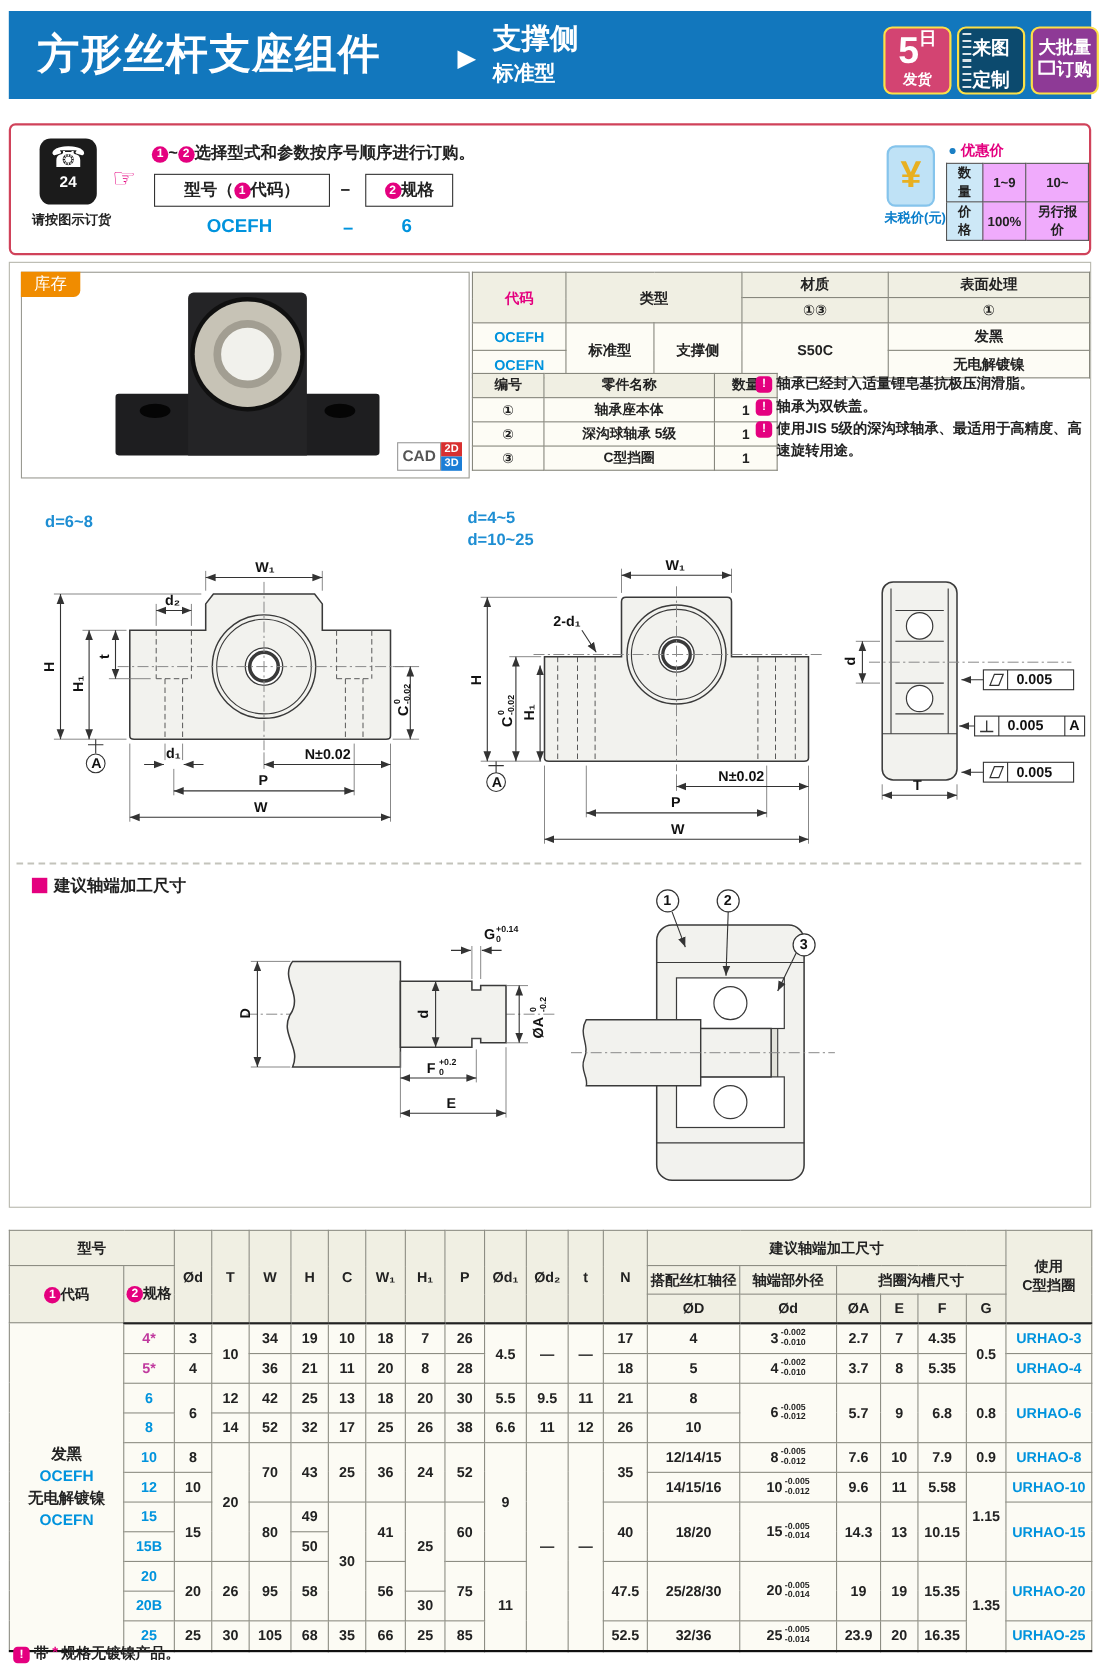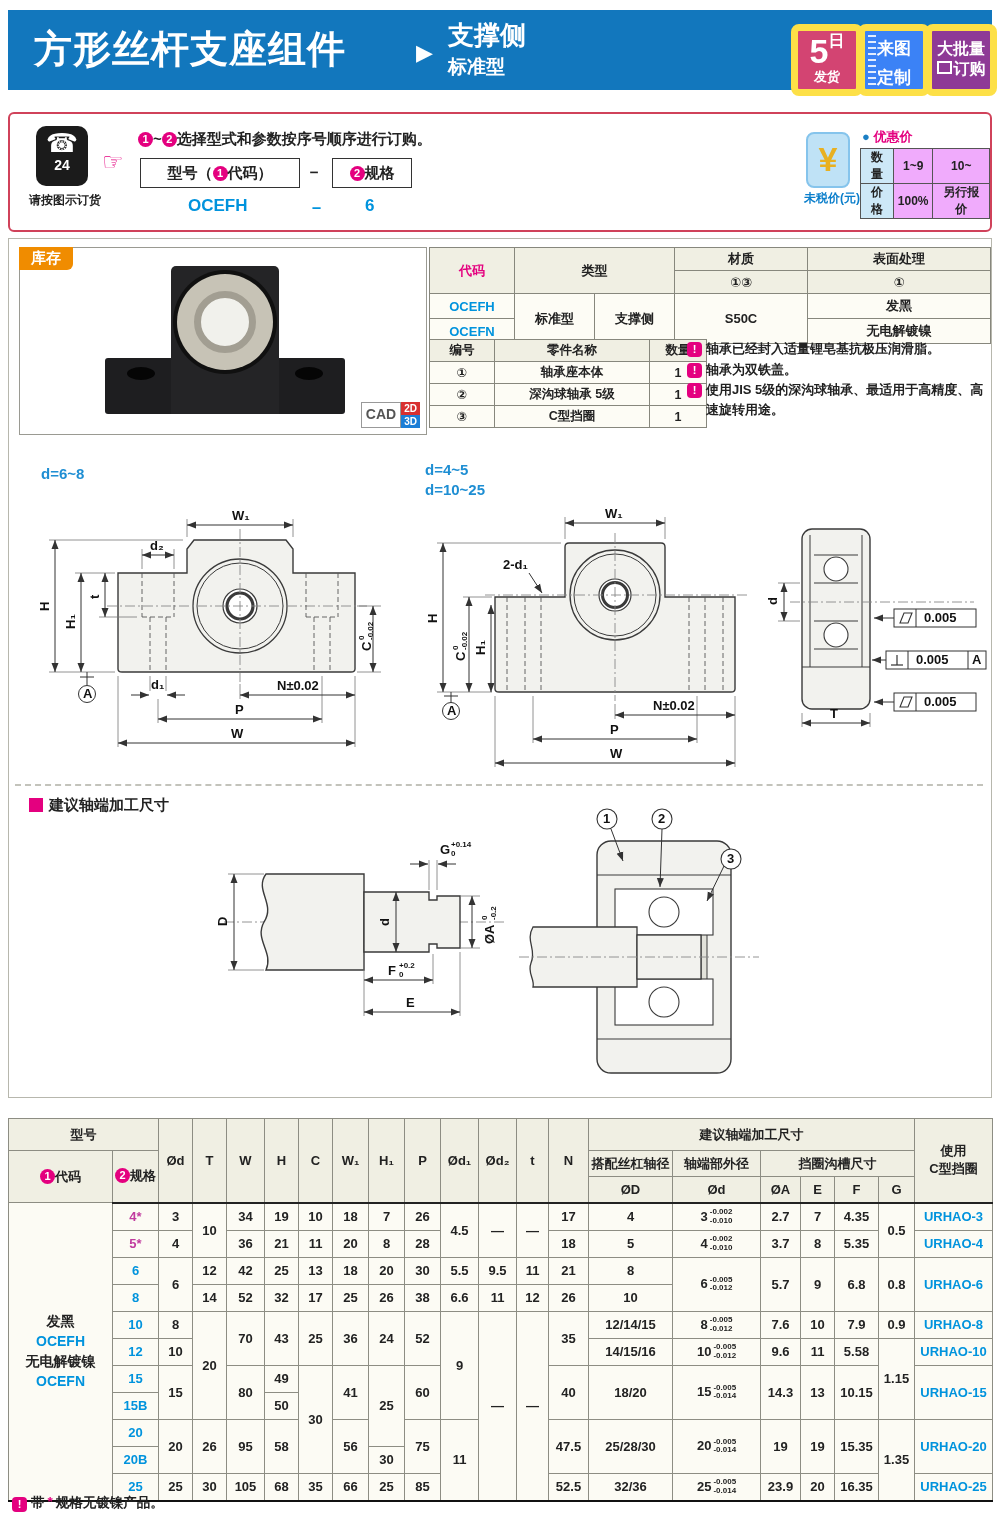--- a/index.html
+++ b/index.html
@@ -4,24 +4,24 @@
 <style>
   html,body{margin:0;padding:0;background:#fff;}
   .page{position:relative;width:1000px;height:1522px;background:#fff;overflow:hidden;
         font-family:"Liberation Sans","DejaVu Sans",sans-serif;color:#222;}
   
   .topbar{position:absolute;left:8px;top:10px;width:984px;height:80px;background:#1277bd;}
   .title{position:absolute;left:26px;top:14px;font-size:38px;font-weight:800;color:#fff;letter-spacing:1px;}
   .title-arrow{position:absolute;left:408px;top:30px;font-size:22px;color:#fff;}
   .sub1{position:absolute;left:440px;top:8px;font-size:26px;font-weight:800;color:#fff;}
   .sub2{position:absolute;left:440px;top:44px;font-size:19px;font-weight:700;color:#fff;}
-  .badge{position:absolute;top:14px;width:58px;height:58px;border-radius:8px;border:7px solid #fde047;
-         color:#fff;font-weight:800;text-align:center;}
+  .badge{position:absolute;top:14px;width:58px;height:58px;border-radius:8px;border:2px solid #fde047;
+         color:#fff;font-weight:800;text-align:center;margin-left:12px;}
   .badge1{left:783px;background:#d34472;}
-  .badge2{left:850px;background:#3b82f6;}
+  .badge2{left:850px;background:#0c4a6e;}
   .badge3{left:917px;background:#8e3a96;}
   .b1big{font-size:34px;line-height:40px;display:inline-block;}
   .b1small{font-size:16px;vertical-align:top;line-height:20px;}
   .b1sub{font-size:13px;line-height:12px;}
   .b2l{font-size:17px;line-height:22px;margin-top:7px;}
   .b2ruler{position:absolute;left:3px;top:4px;width:8px;height:50px;
      background:repeating-linear-gradient(#fff,#fff 2px,transparent 2px,transparent 6px);opacity:.85;}
   .b3l1{font-size:16px;line-height:20px;margin-top:8px;}
   .b3l2{font-size:16px;line-height:20px;}
   .b3box{display:inline-block;width:11px;height:9px;border:2px solid #fff;margin-right:2px;}
@@ -47,21 +47,21 @@
           border-radius:8px;color:#e8b021;font-size:34px;font-weight:800;text-align:center;line-height:50px;}
   .untaxed{position:absolute;left:782px;top:76px;font-size:12px;font-weight:800;color:#0a7ecb;width:80px;text-align:center;}
   .pricetitle{position:absolute;left:852px;top:14px;font-size:13px;font-weight:800;color:#e4007f;}
   .pricetitle .dot{color:#1b7fc4;}
   .pricetable{position:absolute;left:850px;top:34px;border-collapse:collapse;}
   .pricetable td{border:1px solid #555;font-size:12px;font-weight:700;text-align:center;height:20px;padding:0 4px;background:#f0abfc;}
   .pricetable td.hd{background:#cde8f7;}
   
   .frame{position:absolute;left:8px;top:238px;width:982px;height:858px;border:1px solid #b7b7ad;}
   .photo-box{position:absolute;left:10px;top:8px;width:406px;height:186px;border:1px solid #9a9a92;background:#fff;}
-  .stock{position:absolute;left:-1px;top:-1px;background:#f08c00;color:#fff;font-size:15px;font-weight:700;
+  .stock{position:absolute;left:-1px;top:-1px;background:#f08c00;color:#fff;font-size:15px;font-weight:400;
          padding:2px 12px;border-radius:0 0 6px 0;}
   .prod{position:absolute;left:85px;top:18px;width:240px;height:152px;}
   .prod .base{position:absolute;left:0;bottom:4px;width:240px;height:56px;background:#1e1e20;border-radius:3px;}
   .prod .hole{position:absolute;bottom:38px;width:28px;height:13px;border-radius:50%;background:#050505;}
   .prod .tower{position:absolute;left:66px;bottom:4px;width:108px;height:148px;background:#242426;border-radius:5px 5px 0 0;}
   .prod .bearing{position:absolute;left:72px;bottom:48px;width:96px;height:96px;border-radius:50%;
      background:#c7c3b6;box-shadow:0 0 0 4px #101010;display:flex;align-items:center;justify-content:center;}
   .prod .bearing::before{content:"";width:48px;height:48px;border-radius:50%;background:#f1f1ec;border:7px solid #a29e92;}
   .cadlogo{position:absolute;right:6px;bottom:6px;display:flex;align-items:stretch;}
   .cadtxt{border:1px solid #999;background:#fff;color:#555;font-size:14px;font-weight:800;padding:3px 4px;}

